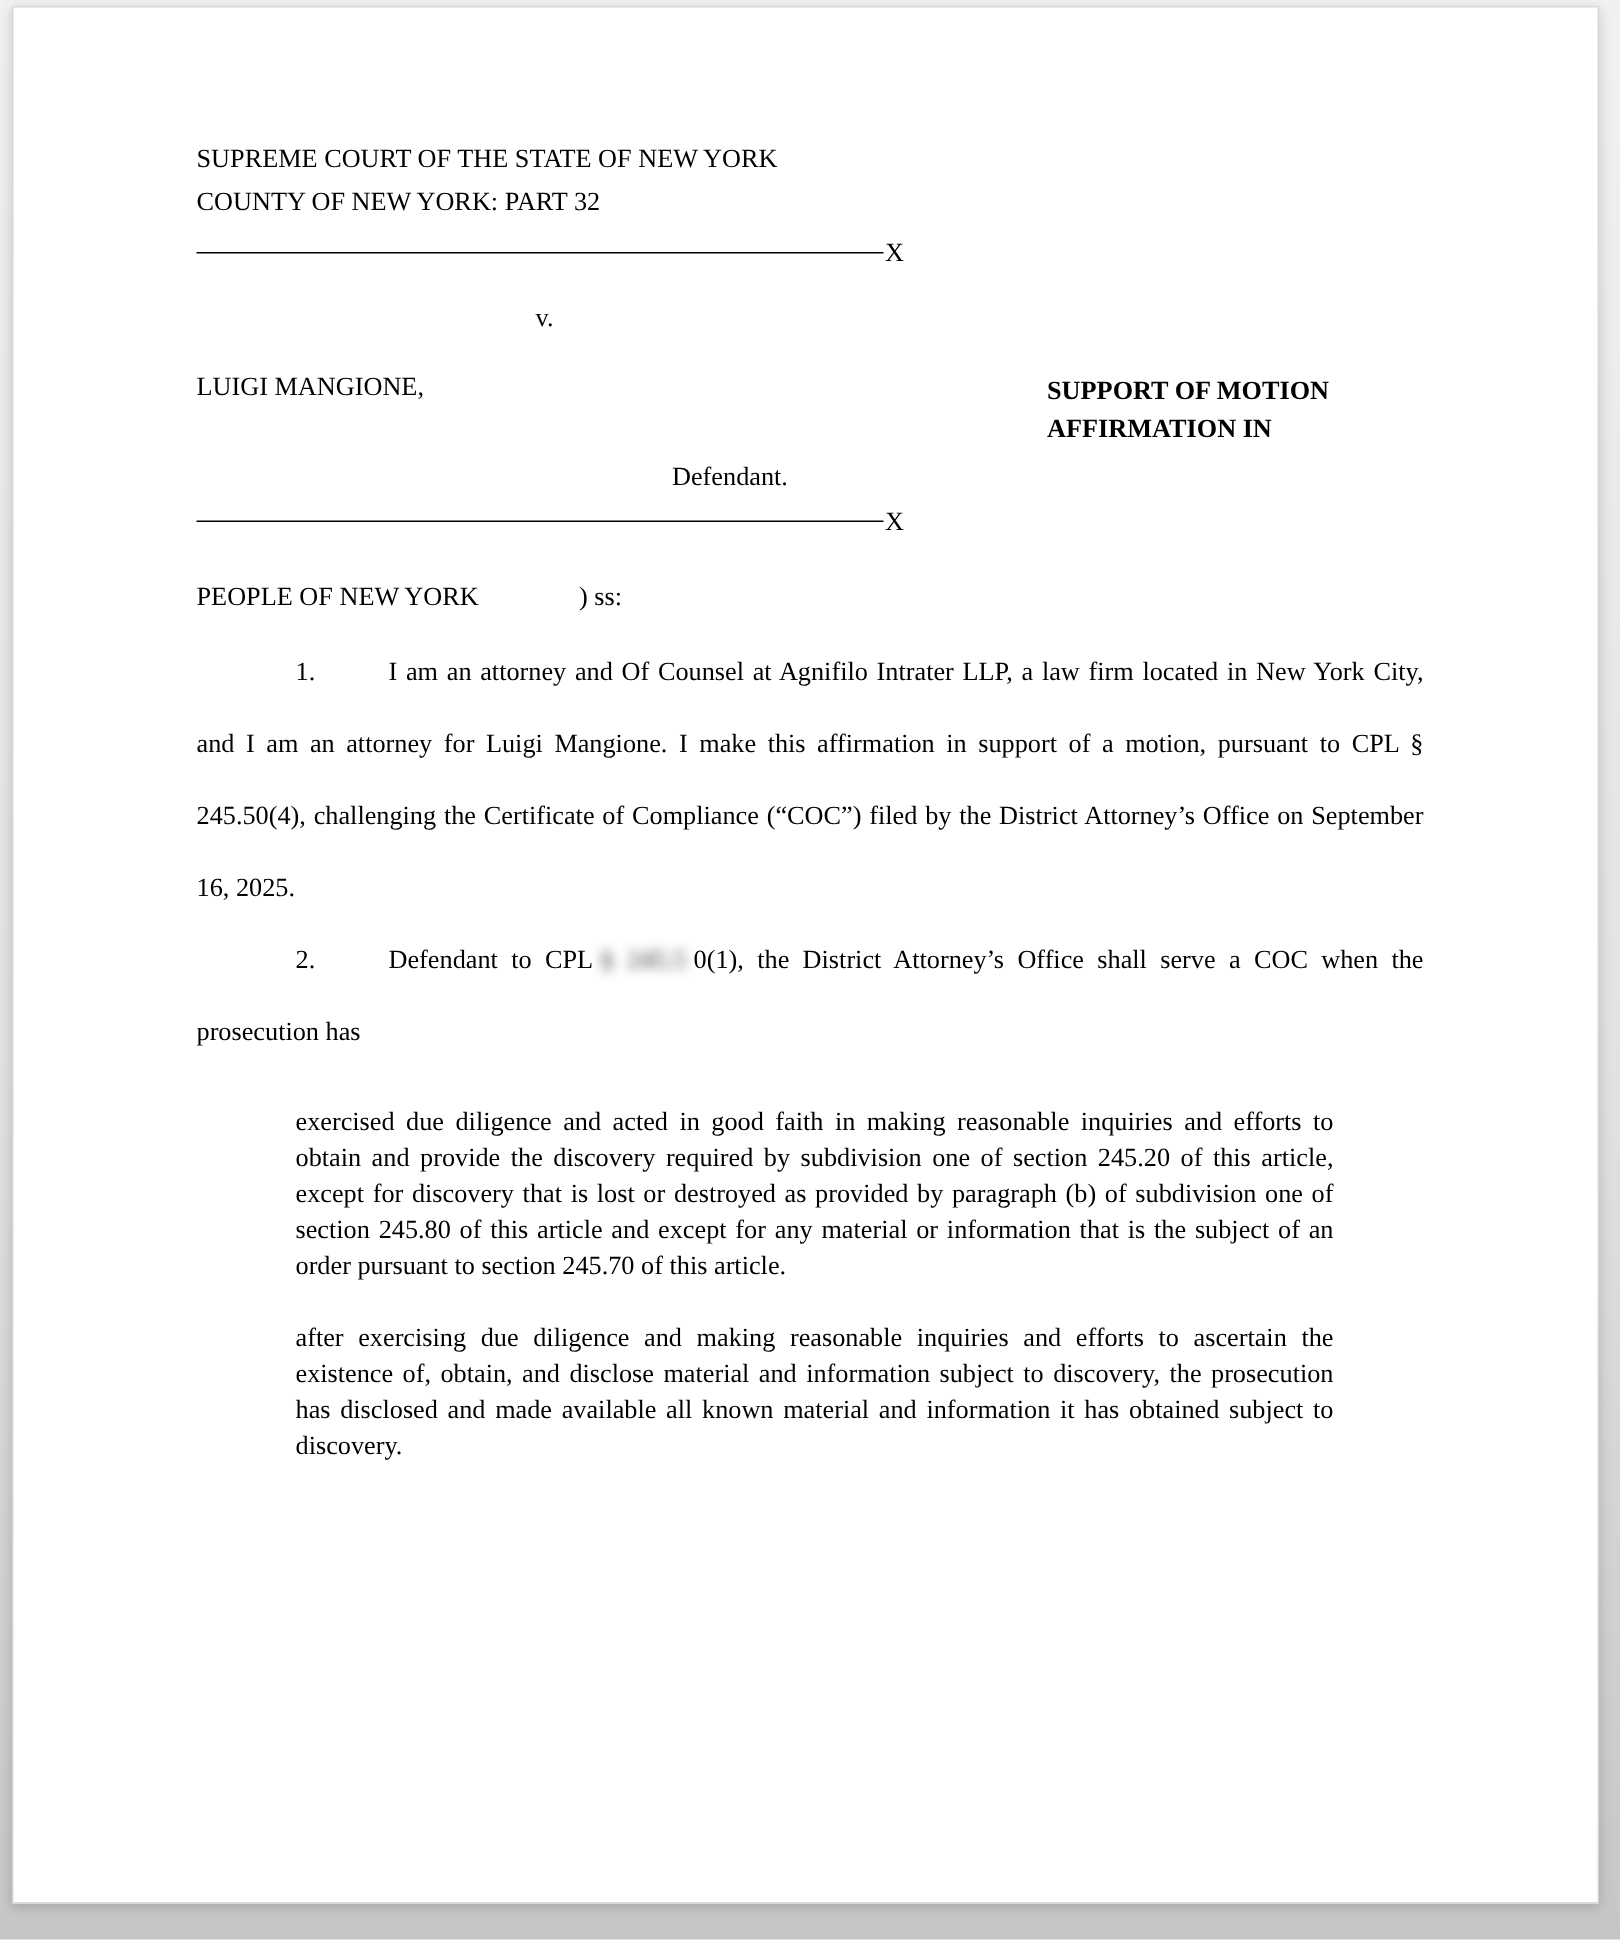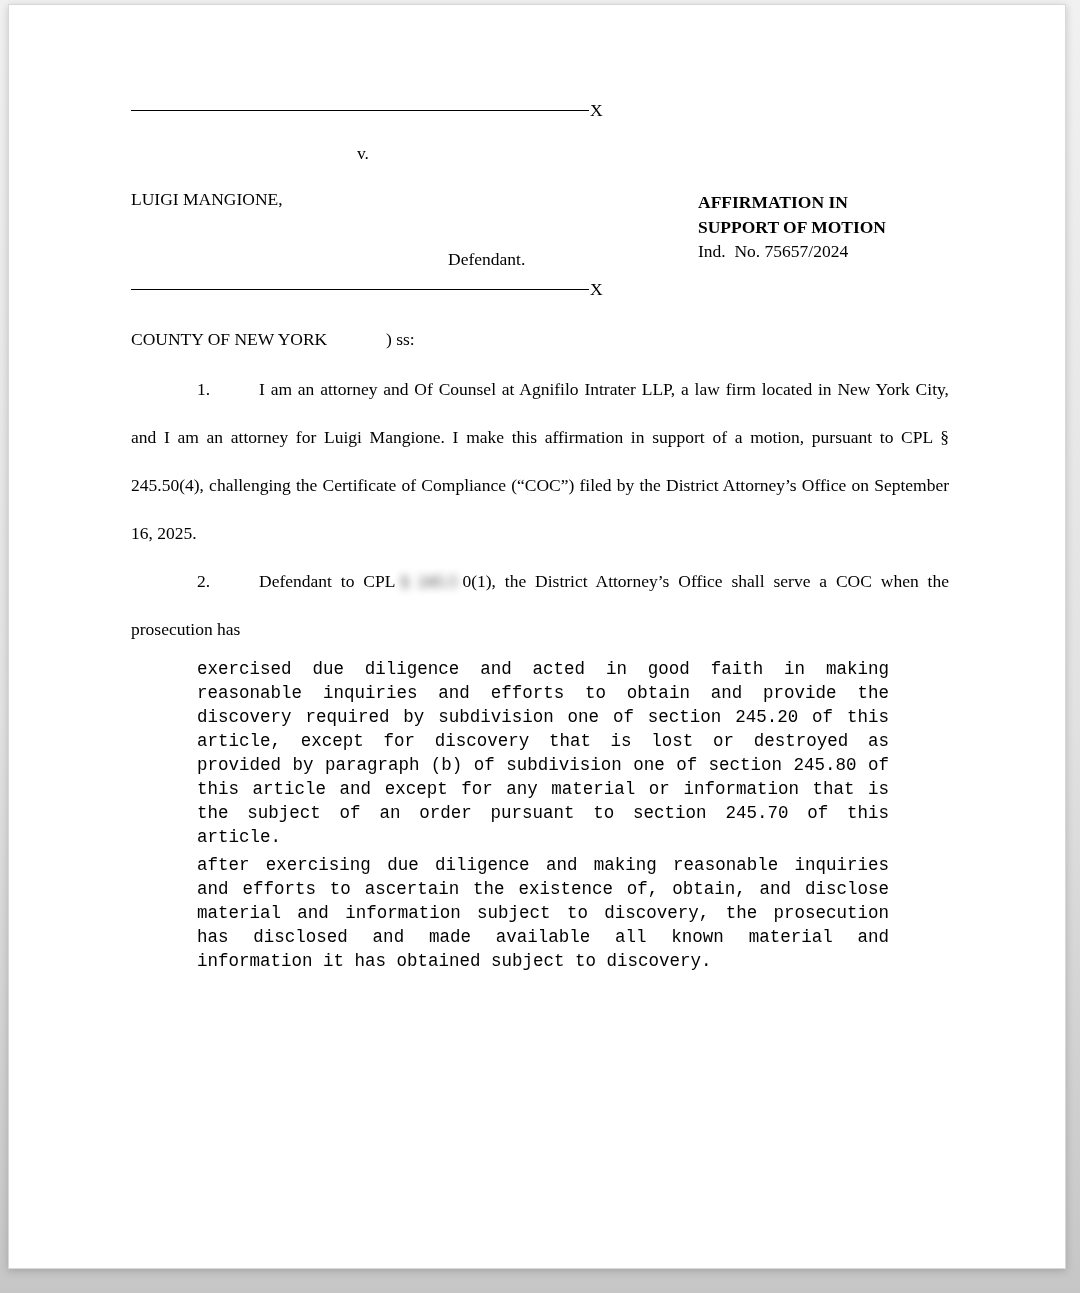--- a/index.html
+++ b/index.html
@@ -33,59 +33,61 @@
   .right-block { position:absolute; left:567px; top:47px; width:250px; line-height:24.5px; }
   .right-block .bold { font-weight:bold; }
   .right-block .ind { white-space:pre-wrap; }
   .venue { margin-top:28px; line-height:24px; }
   .venue .vname { display:inline-block; width:255px; }
   .docbody { margin-top:14px; text-align:justify; }
   .body-p { line-height:48px; }
   .indent { text-indent:66px; }
   .pnum { display:inline-block; width:62px; text-indent:0; }
   .quote {
-    margin:4px 60px 0 66px;
+    margin:24px 60px 0 66px;
     line-height:24px;
     text-align:justify;
-    font-family:Liberation Mono, monospace;
   }
   .redacted { filter:blur(4px); opacity:0.85; margin:0 5px; }
 </style>
 </head>
 <body>
 
 <div id="screen">
   <div class="page">
     <div class="content">
 
+      <div class="court">
+        <div>SUPREME COURT OF THE STATE OF NEW YORK</div>
+        <div>COUNTY OF NEW YORK: PART 32</div>
+      </div>
 
       <div class="xline">
         <span class="rule"></span>
         <span class="x">X</span>
       </div>
 
       <div class="caption">
         <div class="versus">v.</div>
         <div class="defname">LUIGI MANGIONE,</div>
         <div class="deflabel">Defendant.</div>
         <div class="right-block">
+          <div class="bold">SUPPORT OF MOTION</div>
           <div class="bold">AFFIRMATION IN</div>
-          <div class="bold">SUPPORT OF MOTION</div>
-          <div class="ind">Ind.  No. 75657/2024</div>
         </div>
       </div>
 
       <div class="xline">
         <span class="rule"></span>
         <span class="x">X</span>
       </div>
 
       <div class="venue">
         <div>
-          <span class="vname">COUNTY OF NEW YORK</span><span>) ss:</span>
+          <span class="vname">PEOPLE OF NEW YORK</span><span>) ss:</span>
         </div>
       </div>
 
       <div class="docbody">
 
 
         <p class="body-p indent"><span class="pnum">1.</span><span>I am an attorney and Of Counsel at Agnifilo Intrater LLP, a law firm located in New York City, and I am an attorney for Luigi Mangione. I make this affirmation in support of a motion, pursuant to CPL § 245.50(4), challenging the Certificate of Compliance (“COC”) filed by the District Attorney’s Office on September 16, 2025.</span></p>
 
         <p class="body-p indent"><span class="pnum">2.</span><span>Defendant to CPL</span><span class="redacted">§ 245.5</span><span>0(1), the District Attorney’s Office shall serve a COC when the prosecution has</span></p>
 

